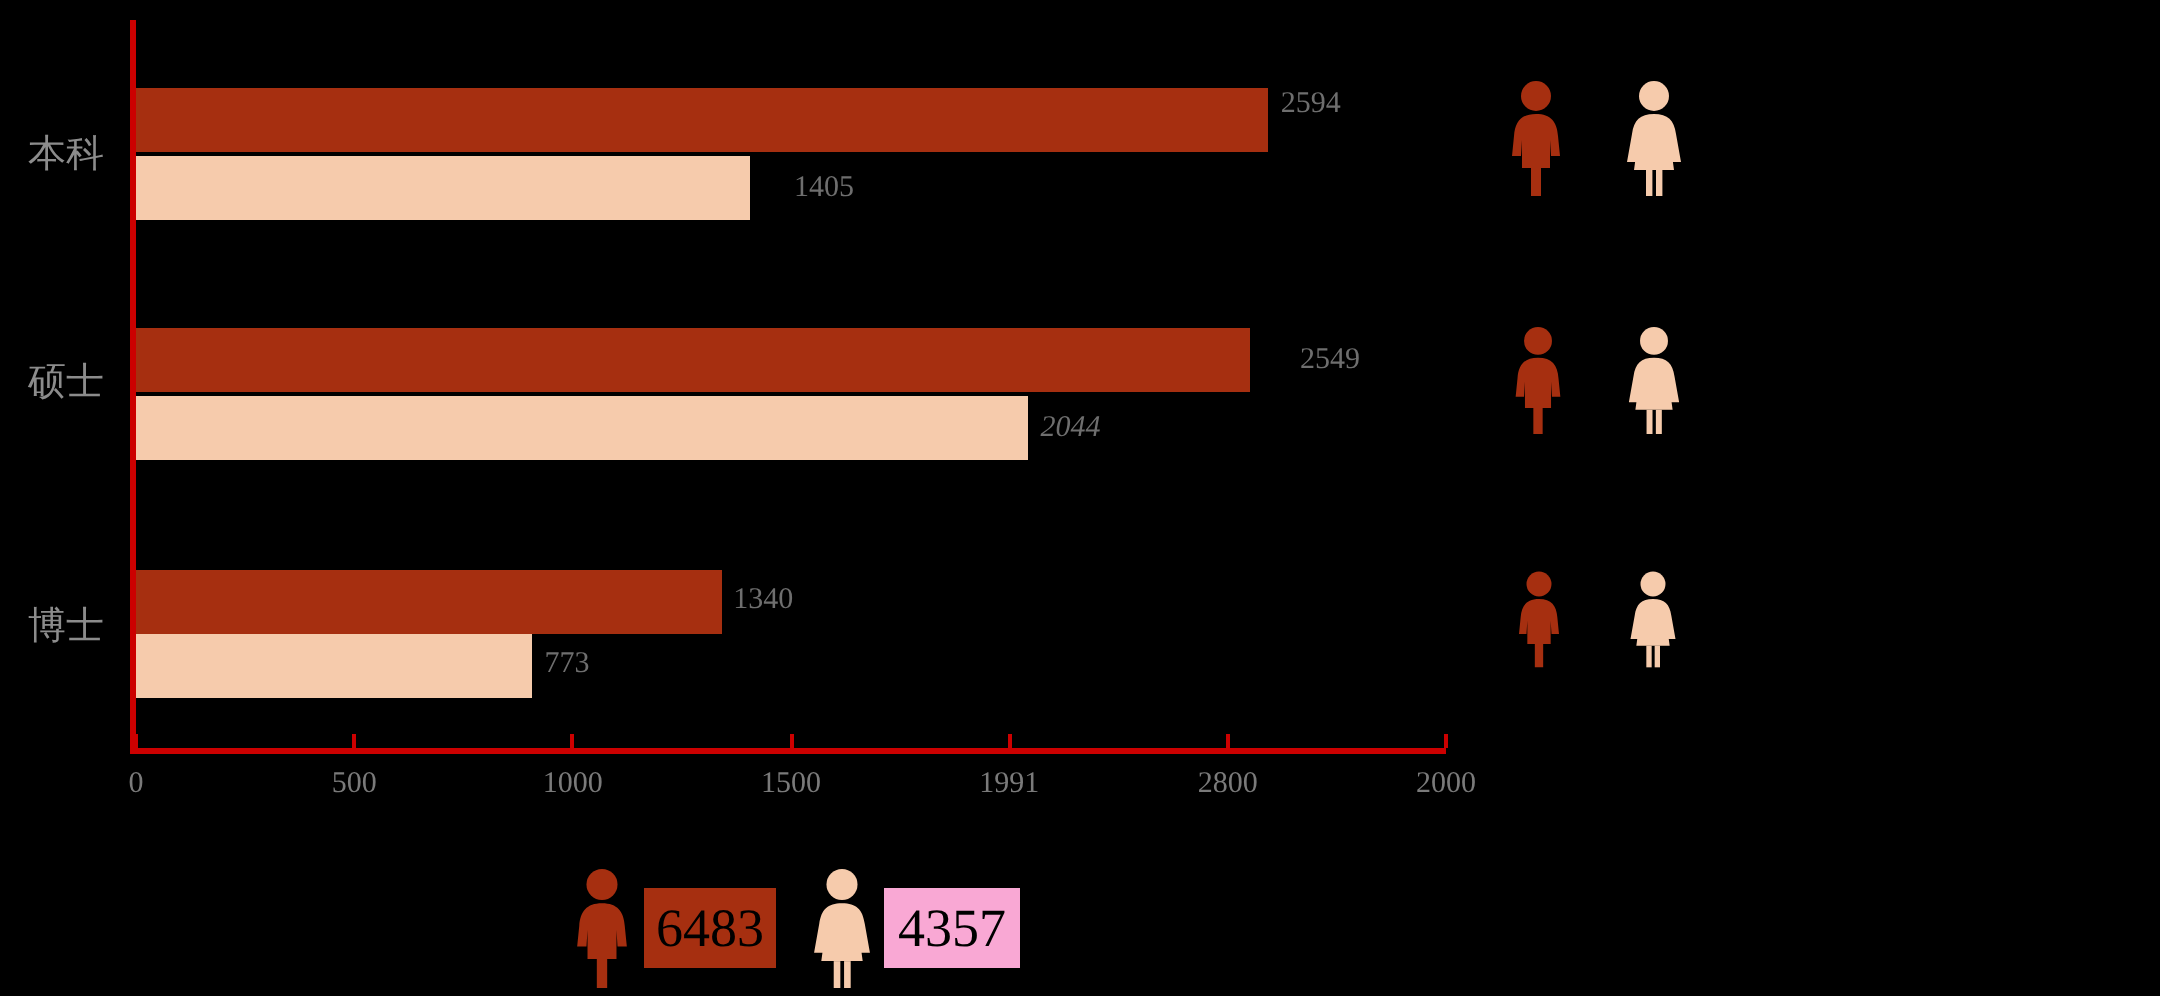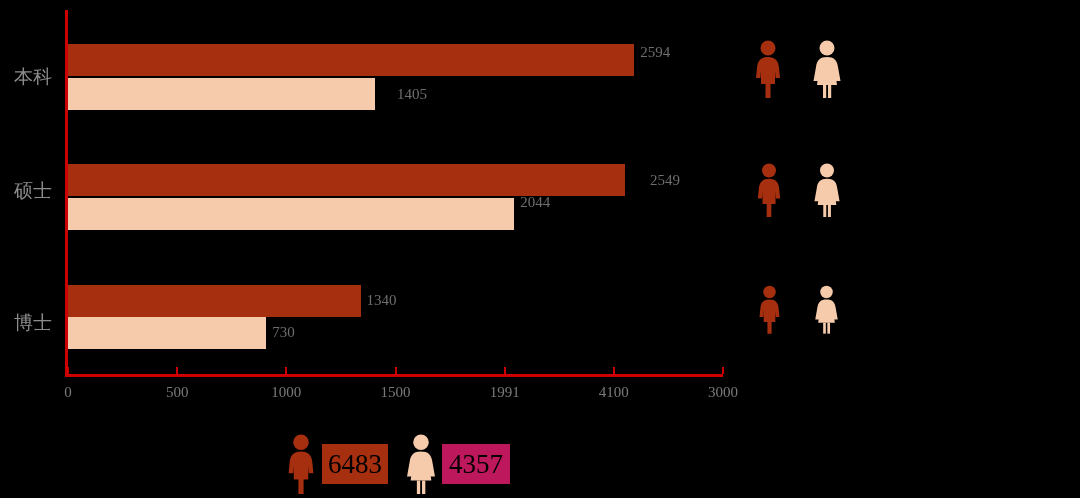--- a/index.html
+++ b/index.html
@@ -84,21 +84,21 @@
     height: 40px;
     display: flex;
     align-items: center;
     justify-content: center;
     font-size: 27px;
     color: #000000;
     font-family: "Liberation Serif", "DejaVu Serif", serif;
     letter-spacing: 0px;
   }
   .legend-box.male   { background: #A62F10; }
-  .legend-box.female { background: #be185d; }
+  .legend-box.female { background: #f9a8d4; }
 </style>
 </head>
 <body>
 
 <div id="chart-root">
 
   <div class="abs axis-line-v"></div>
   <div class="abs axis-line-h"></div>
 
   <div id="ticks">
@@ -106,43 +106,43 @@
       <div class="abs tick-label" style="left: 38px;">0</div>
       <div class="abs tick" style="left: 176.167px;"></div>
       <div class="abs tick-label" style="left: 147.167px; font-family: Liberation Serif, serif;">500</div>
       <div class="abs tick" style="left: 285.333px;"></div>
       <div class="abs tick-label" style="left: 256.333px;">1000</div>
       <div class="abs tick" style="left: 394.5px;"></div>
       <div class="abs tick-label" style="left: 365.5px;">1500</div>
       <div class="abs tick" style="left: 503.667px;"></div>
       <div class="abs tick-label" style="left: 474.667px;">1991</div>
       <div class="abs tick" style="left: 612.833px;"></div>
-      <div class="abs tick-label" style="left: 583.833px;">4100</div>
+      <div class="abs tick-label" style="left: 583.833px;">2800</div>
       <div class="abs tick" style="left: 722px;"></div>
-      <div class="abs tick-label" style="left: 693px;">3000</div>
+      <div class="abs tick-label" style="left: 693px;">2000</div>
     </div>
 
   <div class="abs cat-label" style="top:64px">本科</div>
   <div class="abs cat-label" style="top:178px">硕士</div>
-  <div class="abs cat-label" style="top:310px">博士</div>
+  <div class="abs cat-label" style="top:300px">博士</div>
 
   <div class="abs bar male" id="bar-m0" style="left: 68px; top: 44px; width: 566.357px;"></div>
   <div class="abs bar-value" id="val-m0" style="top: 44px; left: 640.357px;">2594</div>
   <div class="abs bar female" id="bar-f0" style="left: 68px; top: 78px; width: 306.758px;"></div>
   <div class="abs bar-value" id="val-f0" style="top: 86px; left: 361px; margin-left: 36px;">1405</div>
 
   <div class="abs bar male" id="bar-m1" style="left: 68px; top: 164px; width: 556.532px;"></div>
   <div class="abs bar-value" id="val-m1" style="top: 172px; left: 650px;">2549</div>
   <div class="abs bar female" id="bar-f1" style="left: 68px; top: 198px; width: 446.273px;"></div>
-  <div class="abs bar-value" id="val-f1" style="top: 194px; left: 520.273px;">2044</div>
+  <div class="abs bar-value" id="val-f1" style="top: 206px; left: 520.273px; font-style: italic;">2044</div>
 
   <div class="abs bar male" id="bar-m2" style="left: 68px; top: 285px; width: 292.567px;"></div>
   <div class="abs bar-value" id="val-m2" style="top: 292px; left: 366.567px; font-family: Liberation Serif, serif;">1340</div>
   <div class="abs bar female" id="bar-f2" style="left: 68px; top: 317px; width: 198.247px;"></div>
-  <div class="abs bar-value" id="val-f2" style="top: 324px; left: 272.247px;">730</div>
+  <div class="abs bar-value" id="val-f2" style="top: 324px; left: 272.247px;">773</div>
 
   <div class="figure" style="left:753px; top:40px">
     <svg width="30" height="58" viewBox="0 0 30 58" aria-hidden="true">
       <circle cx="15" cy="8" r="7.5" fill="#A62F10"></circle>
       <path d="M15 17 C7.5 17 4.5 21 4 28 L3 38 L7.5 38 L8 30 L8 44 L12.5 44 L12.5 58 L17.5 58 L17.5 44 L22 44 L22 30 L22.5 38 L27 38 L26 28 C25.5 21 22.5 17 15 17 Z" fill="#A62F10"></path>
     </svg>
   </div>
   <div class="figure" style="left:812px; top:40px">
     <svg width="30" height="58" viewBox="0 0 30 58" aria-hidden="true">
       <circle cx="15" cy="8" r="7.5" fill="#F6CBAC"></circle>

